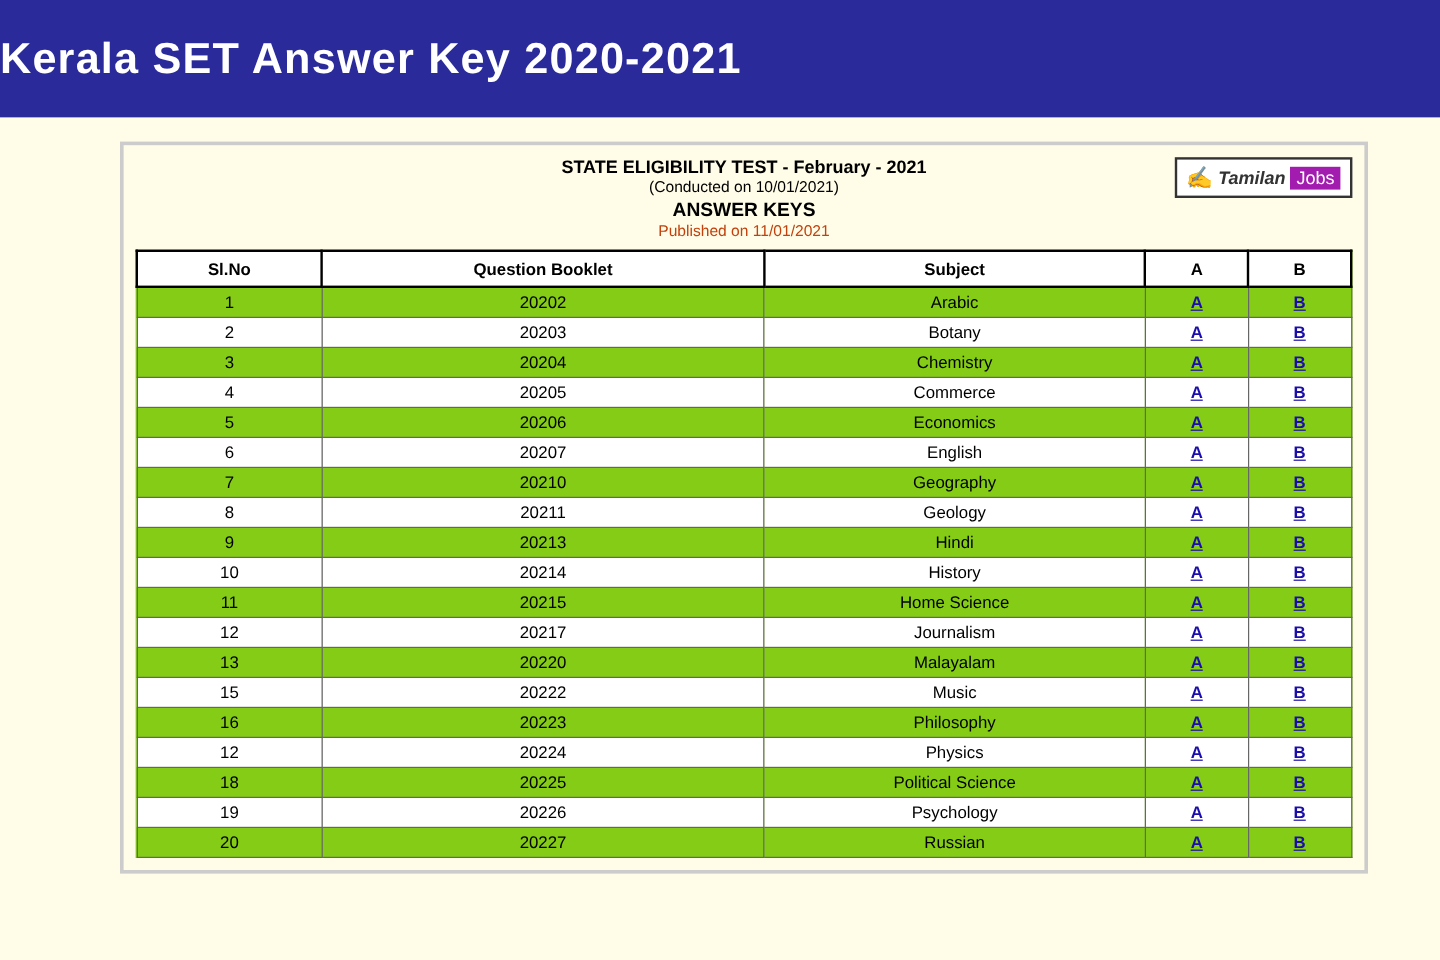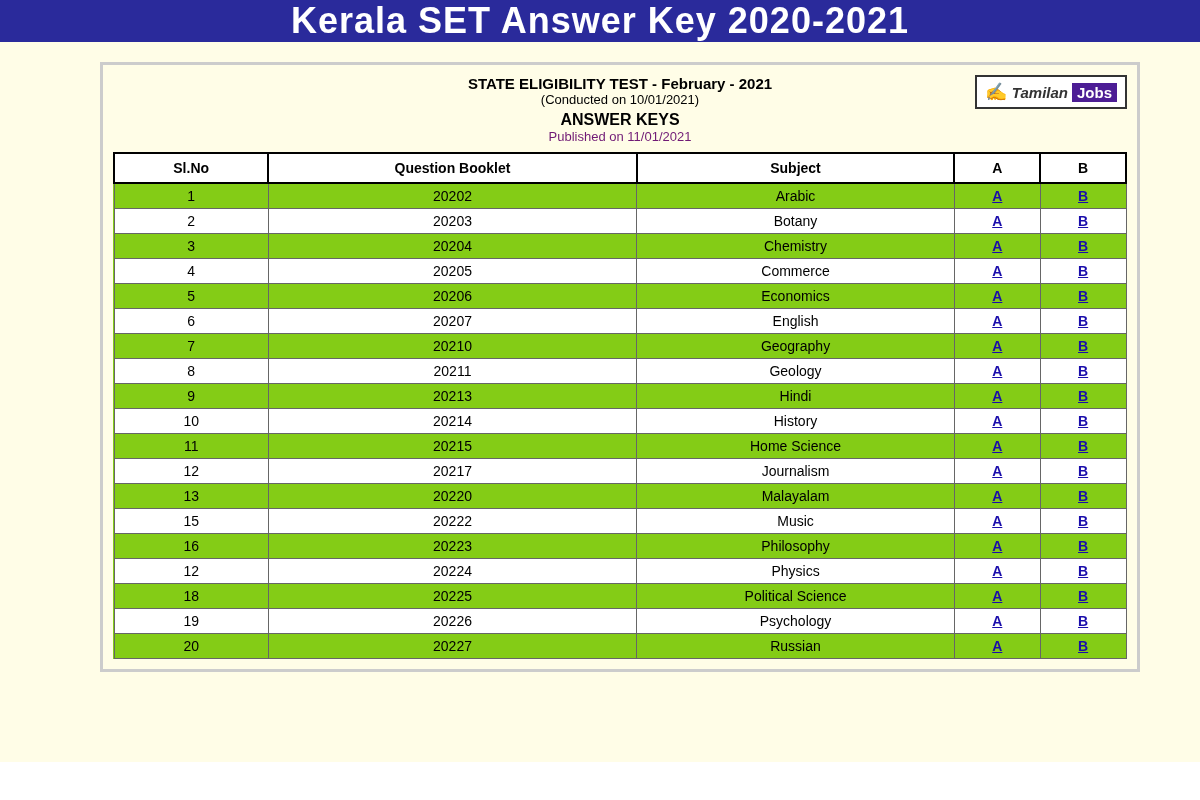--- a/index.html
+++ b/index.html
@@ -7,22 +7,22 @@
       width: 1200px;
       height: 800px;
       font-family: Arial, sans-serif;
       background: #fff;
       overflow: hidden;
     }
 
     .header {
       background: #2a2a9b;
       color: #fff;
-      text-align: center;
-      padding: 0 0;
+      text-align: left;
+      padding: 28px 0;
       font-size: 36px;
       font-weight: bold;
       letter-spacing: 1px;
     }
 
     .content-area {
       background: #fffde7;
       padding: 20px 60px 20px 60px;
       position: relative;
       height: calc(800px - 80px);
@@ -48,21 +48,21 @@
 
     .doc-title-answer {
       font-size: 16px;
       font-weight: bold;
       color: #000;
       margin-top: 4px;
     }
 
     .doc-title-published {
       font-size: 13px;
-      color: #701a75;
+      color: #c2410c;
       margin-bottom: 6px;
     }
 
     .logo-badge {
       position: absolute;
       top: 0;
       right: 0;
       border: 2px solid #333;
       background: #fff;
       padding: 4px 8px;
@@ -73,24 +73,24 @@
       font-weight: bold;
     }
 
     .logo-tamilan {
       color: #333;
       font-style: italic;
       font-size: 15px;
     }
 
     .logo-jobs {
-      background: #4c1d95;
+      background: #a21caf;
       color: #fff;
       padding: 1px 5px;
-      font-weight: bold;
+      font-weight: normal;
       font-size: 15px;
     }
 
     .logo-icon {
       font-size: 18px;
       color: #333;
     }
 
     table {
       width: 100%;

